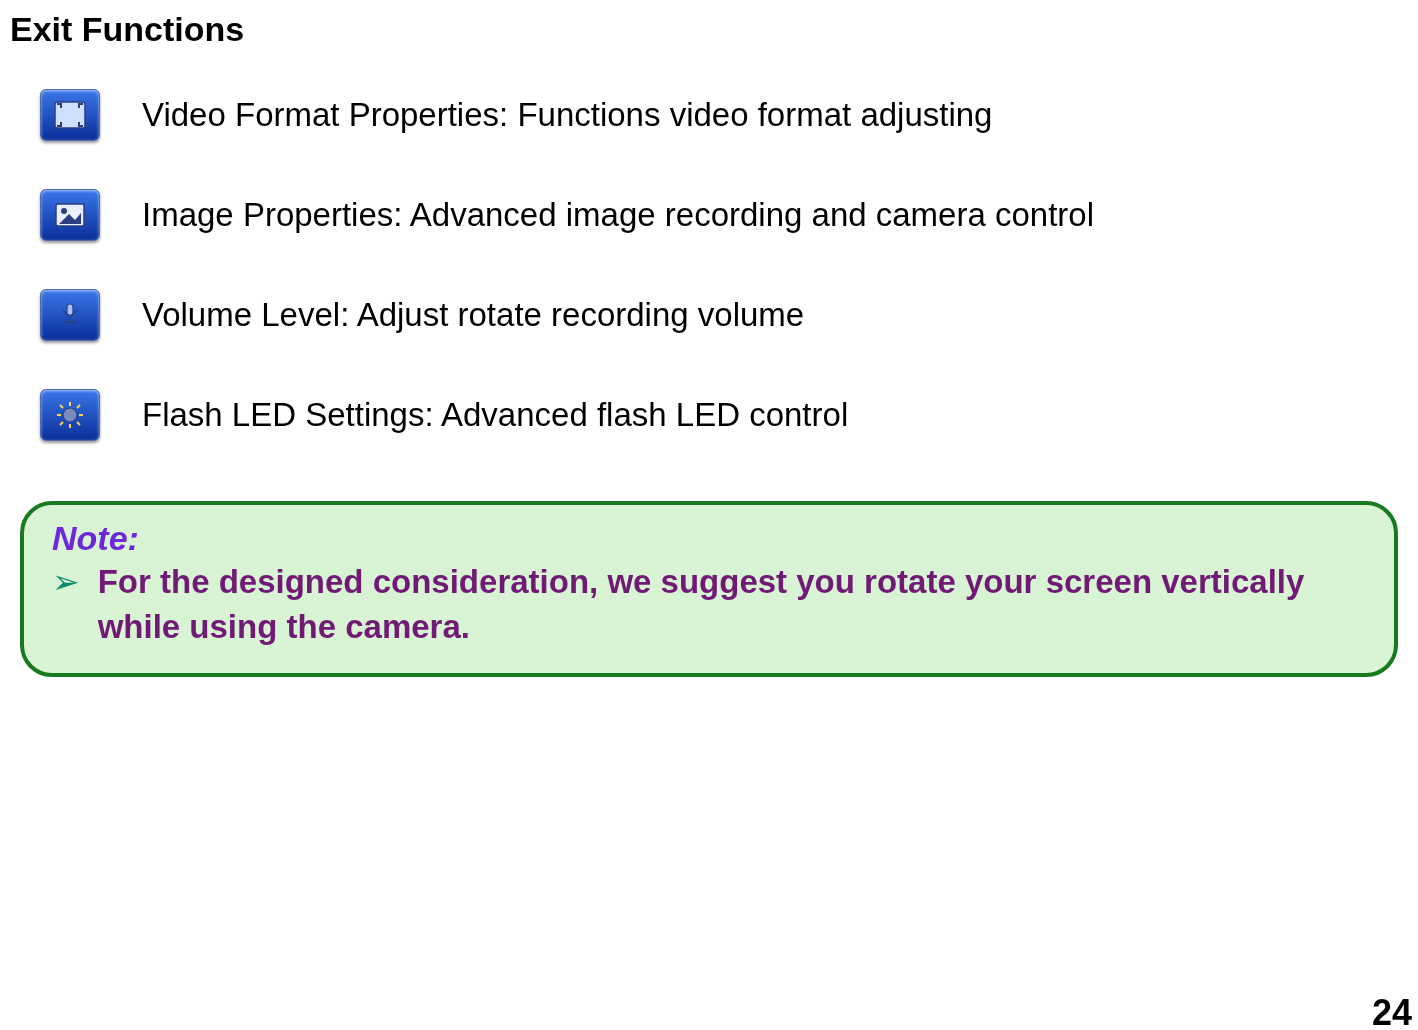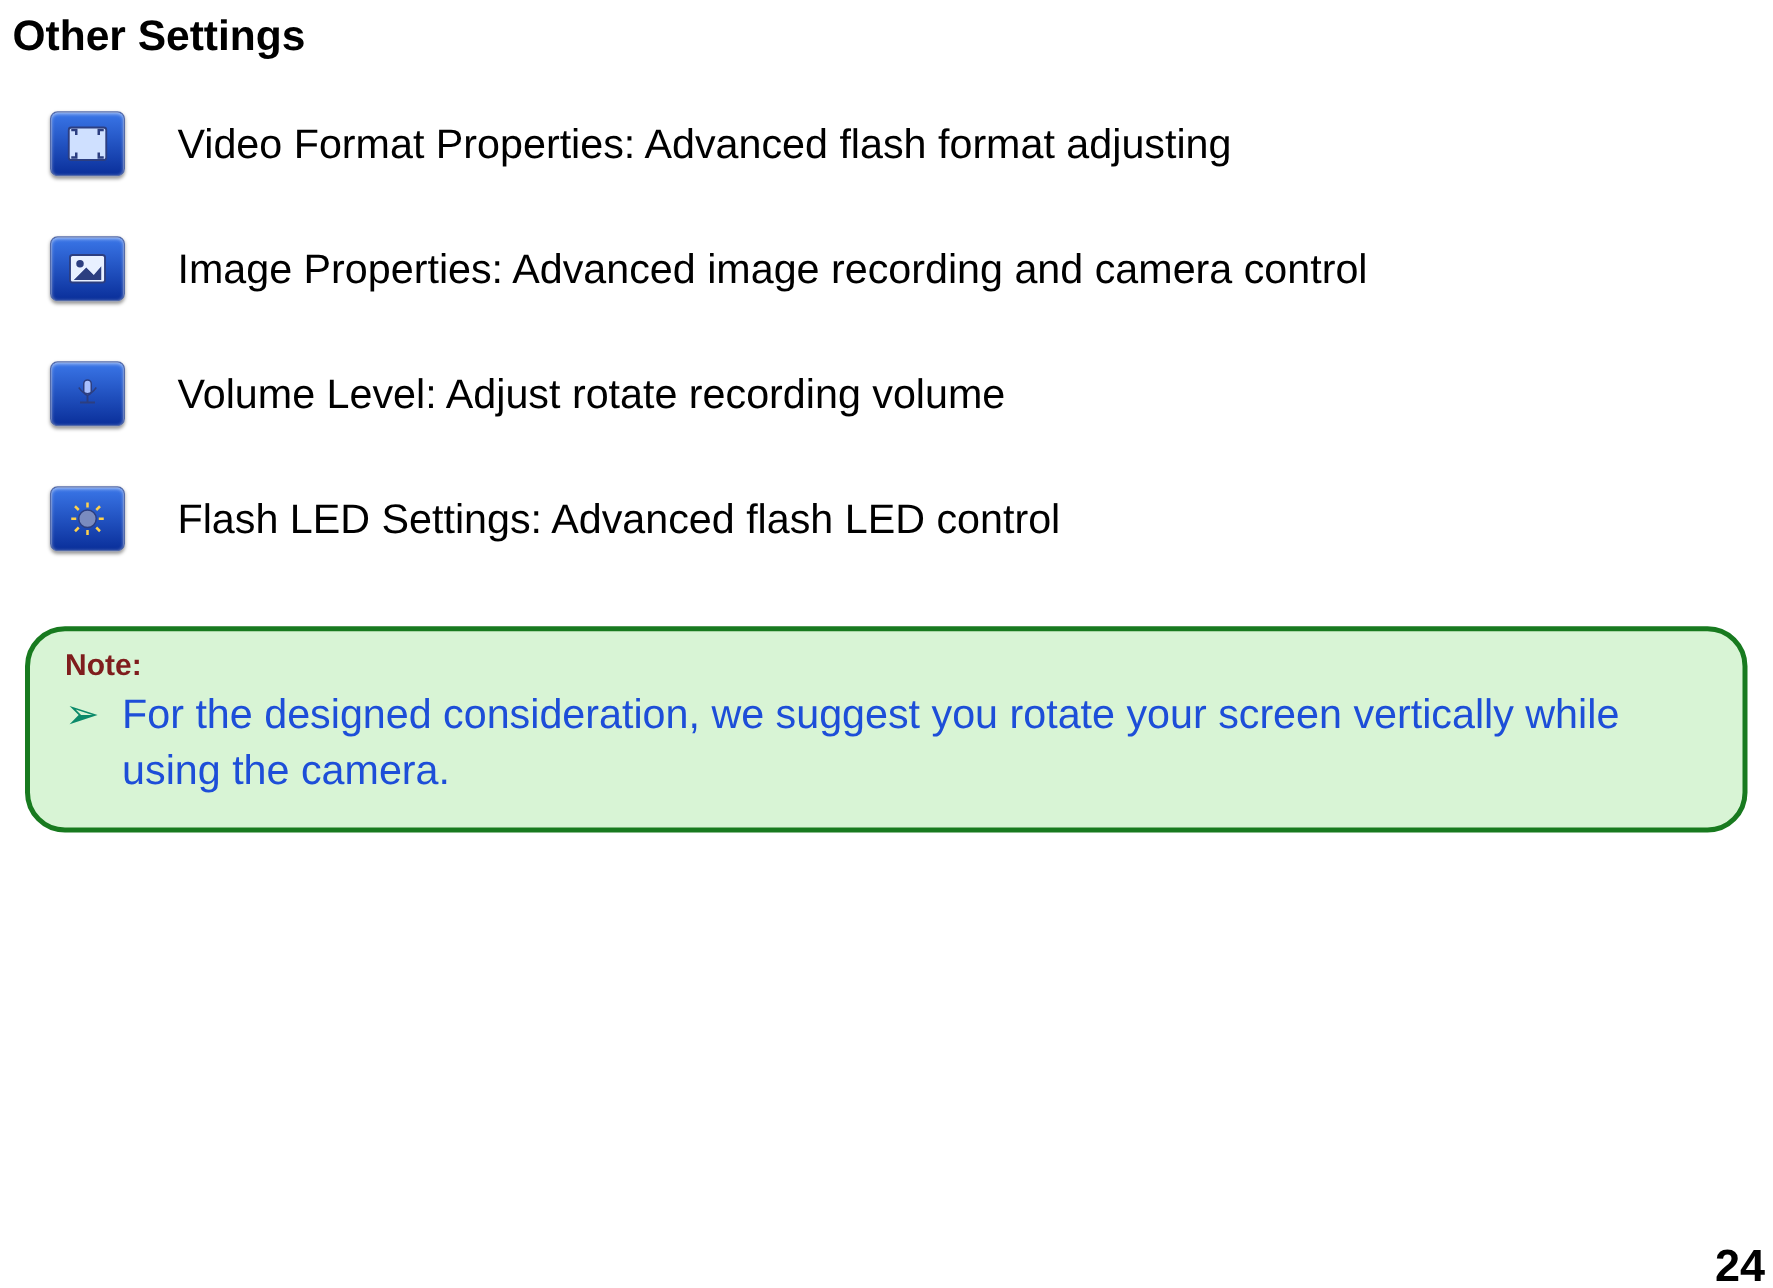--- a/index.html
+++ b/index.html
@@ -57,70 +57,72 @@
   }
   .note-box {
     margin: 60px 10px 0 10px;
     border: 4px solid #187a1f;
     border-radius: 32px;
     background: #d8f4d5;
     padding: 14px 28px 24px 28px;
     box-sizing: border-box;
   }
   .note-label {
+    font-style: italic;
     font-weight: bold;
-    font-size: 24px;
-    color: #7f1d1d;
+    font-size: 34px;
+    color: #6d28d9;
     margin-bottom: 2px;
   }
   .note-body {
     display: flex;
     align-items: flex-start;
     gap: 18px;
   }
   .note-arrow {
     font-size: 33px;
     color: #0b8a6a;
     line-height: 1.2;
     margin-top: 2px;
     flex: 0 0 auto;
   }
   .note-text {
     font-size: 33px;
-    color: #1d4ed8;
+    color: #701a75;
     line-height: 1.35;
+    font-weight: bold;
   }
   .page-num {
     position: absolute;
     right: 6px;
     bottom: 6px;
     font-weight: bold;
     font-size: 36px;
   }
 </style>
 </head>
 <body>
 
 <div class="page">
 
-  <div class="title">Other Settings</div>
+  <div class="title">Exit Functions</div>
 
   <div class="func-list">
 
     <div class="func-row">
       <div class="icon-tile">
         <svg viewBox="0 0 34 30">
           <rect x="2" y="2" width="30" height="26" rx="2" fill="#cfe0ff" stroke="#2c3e80" stroke-width="1.5"></rect>
           <polyline points="4,4 8,4 8,8" fill="none" stroke="#2c3e80" stroke-width="2"></polyline>
           <polyline points="30,4 26,4 26,8" fill="none" stroke="#2c3e80" stroke-width="2"></polyline>
           <polyline points="4,26 8,26 8,22" fill="none" stroke="#2c3e80" stroke-width="2"></polyline>
           <polyline points="30,26 26,26 26,22" fill="none" stroke="#2c3e80" stroke-width="2"></polyline>
         </svg>
       </div>
-      <div class="func-text">Video Format Properties: Advanced flash format adjusting</div>
+      <div class="func-text">Video Format Properties: Functions video format adjusting</div>
     </div>
 
     <div class="func-row">
       <div class="icon-tile">
         <svg viewBox="0 0 34 30">
           <rect x="3" y="4" width="28" height="22" rx="2" fill="#e8f0ff" stroke="#2c3e80" stroke-width="1.5"></rect>
           <circle cx="11" cy="11" r="3" fill="#2c3e80"></circle>
           <polygon points="6,24 16,14 22,20 28,13 28,24" fill="#2c3e80"></polygon>
         </svg>
       </div>

